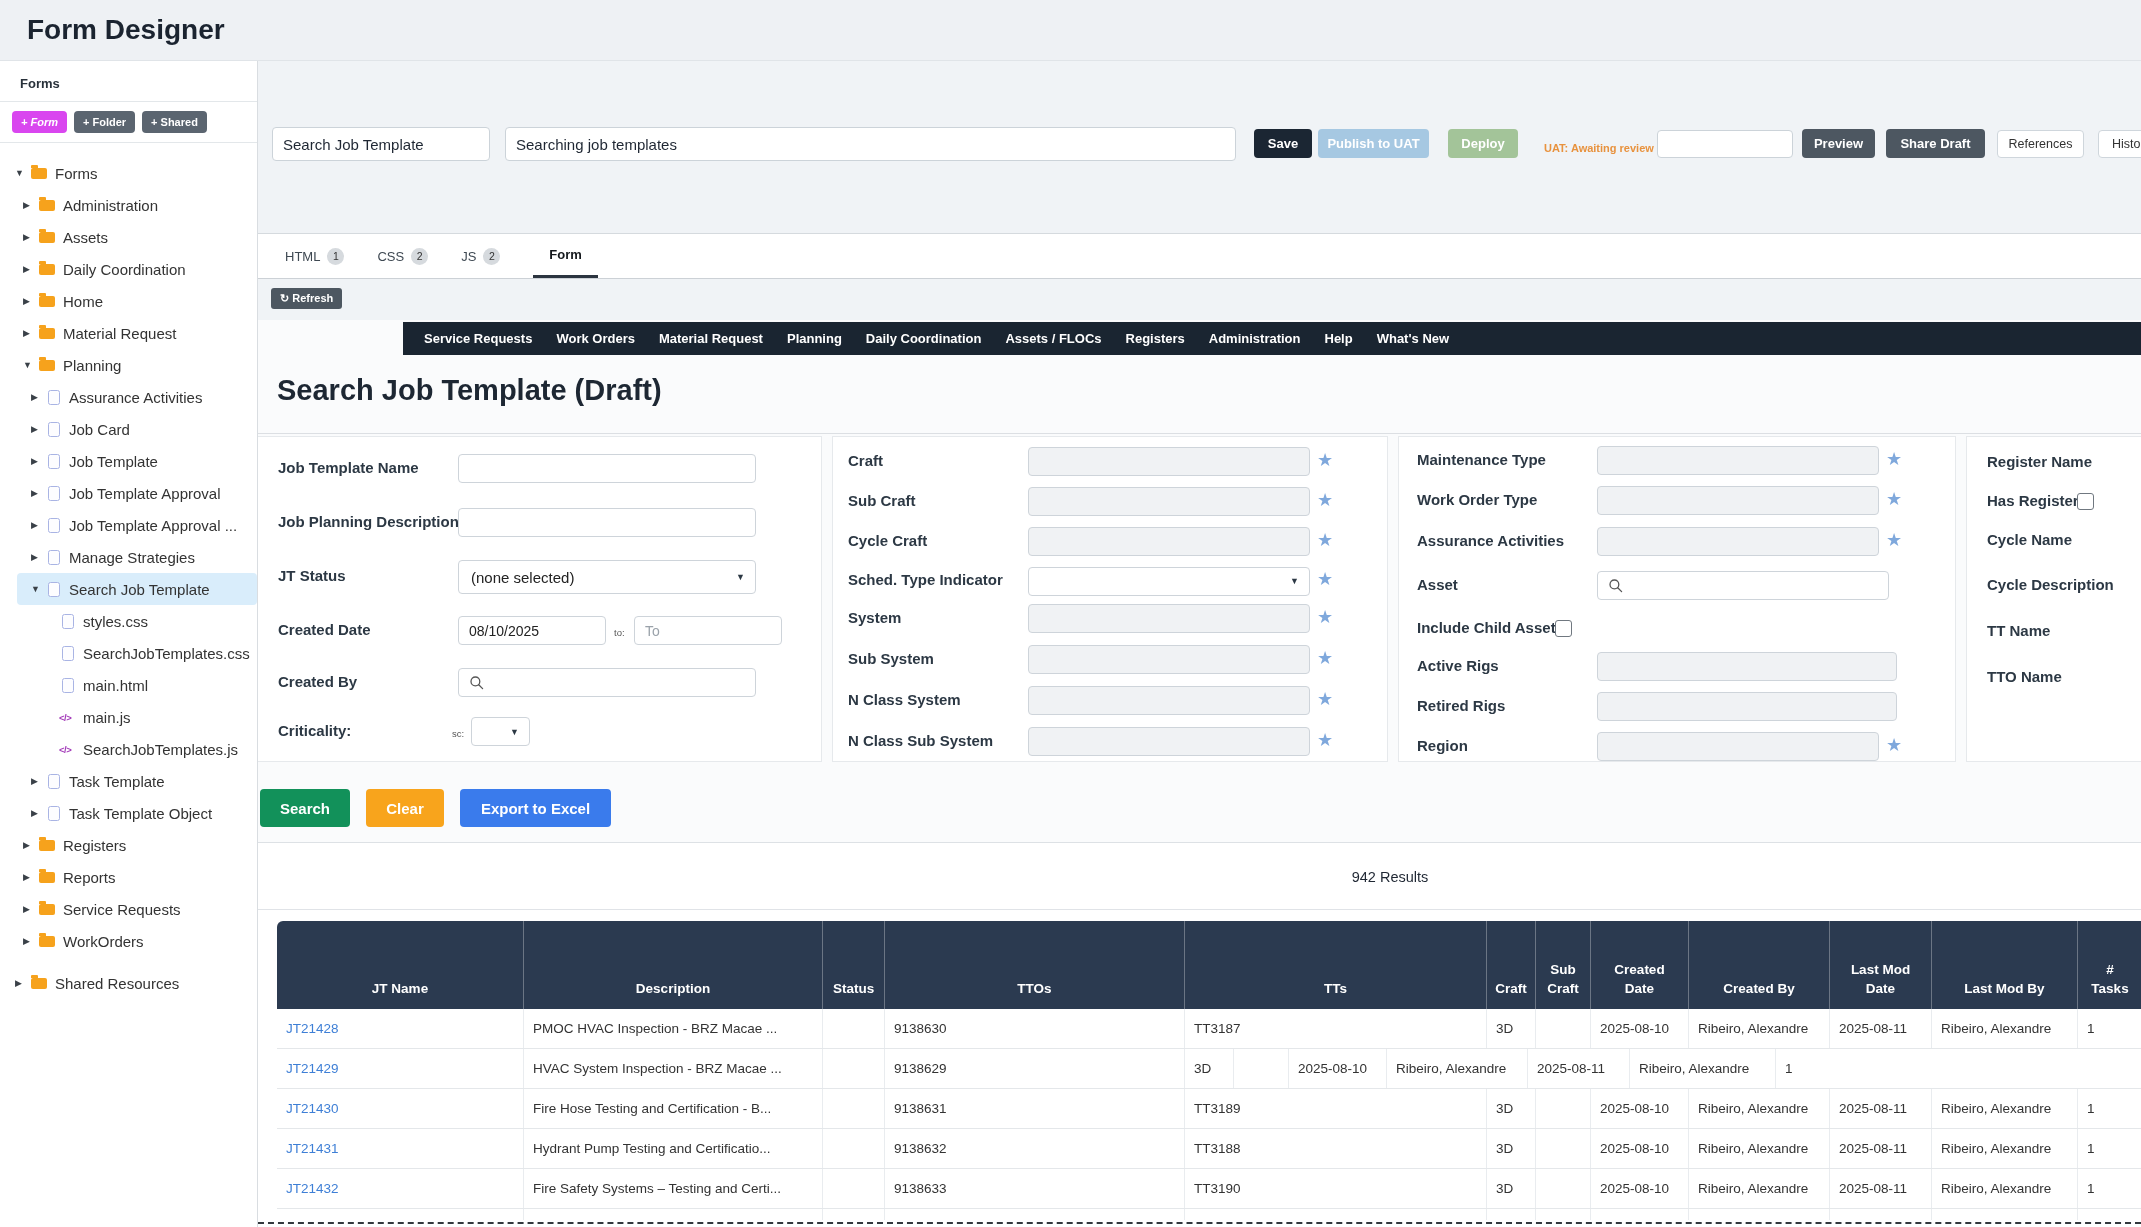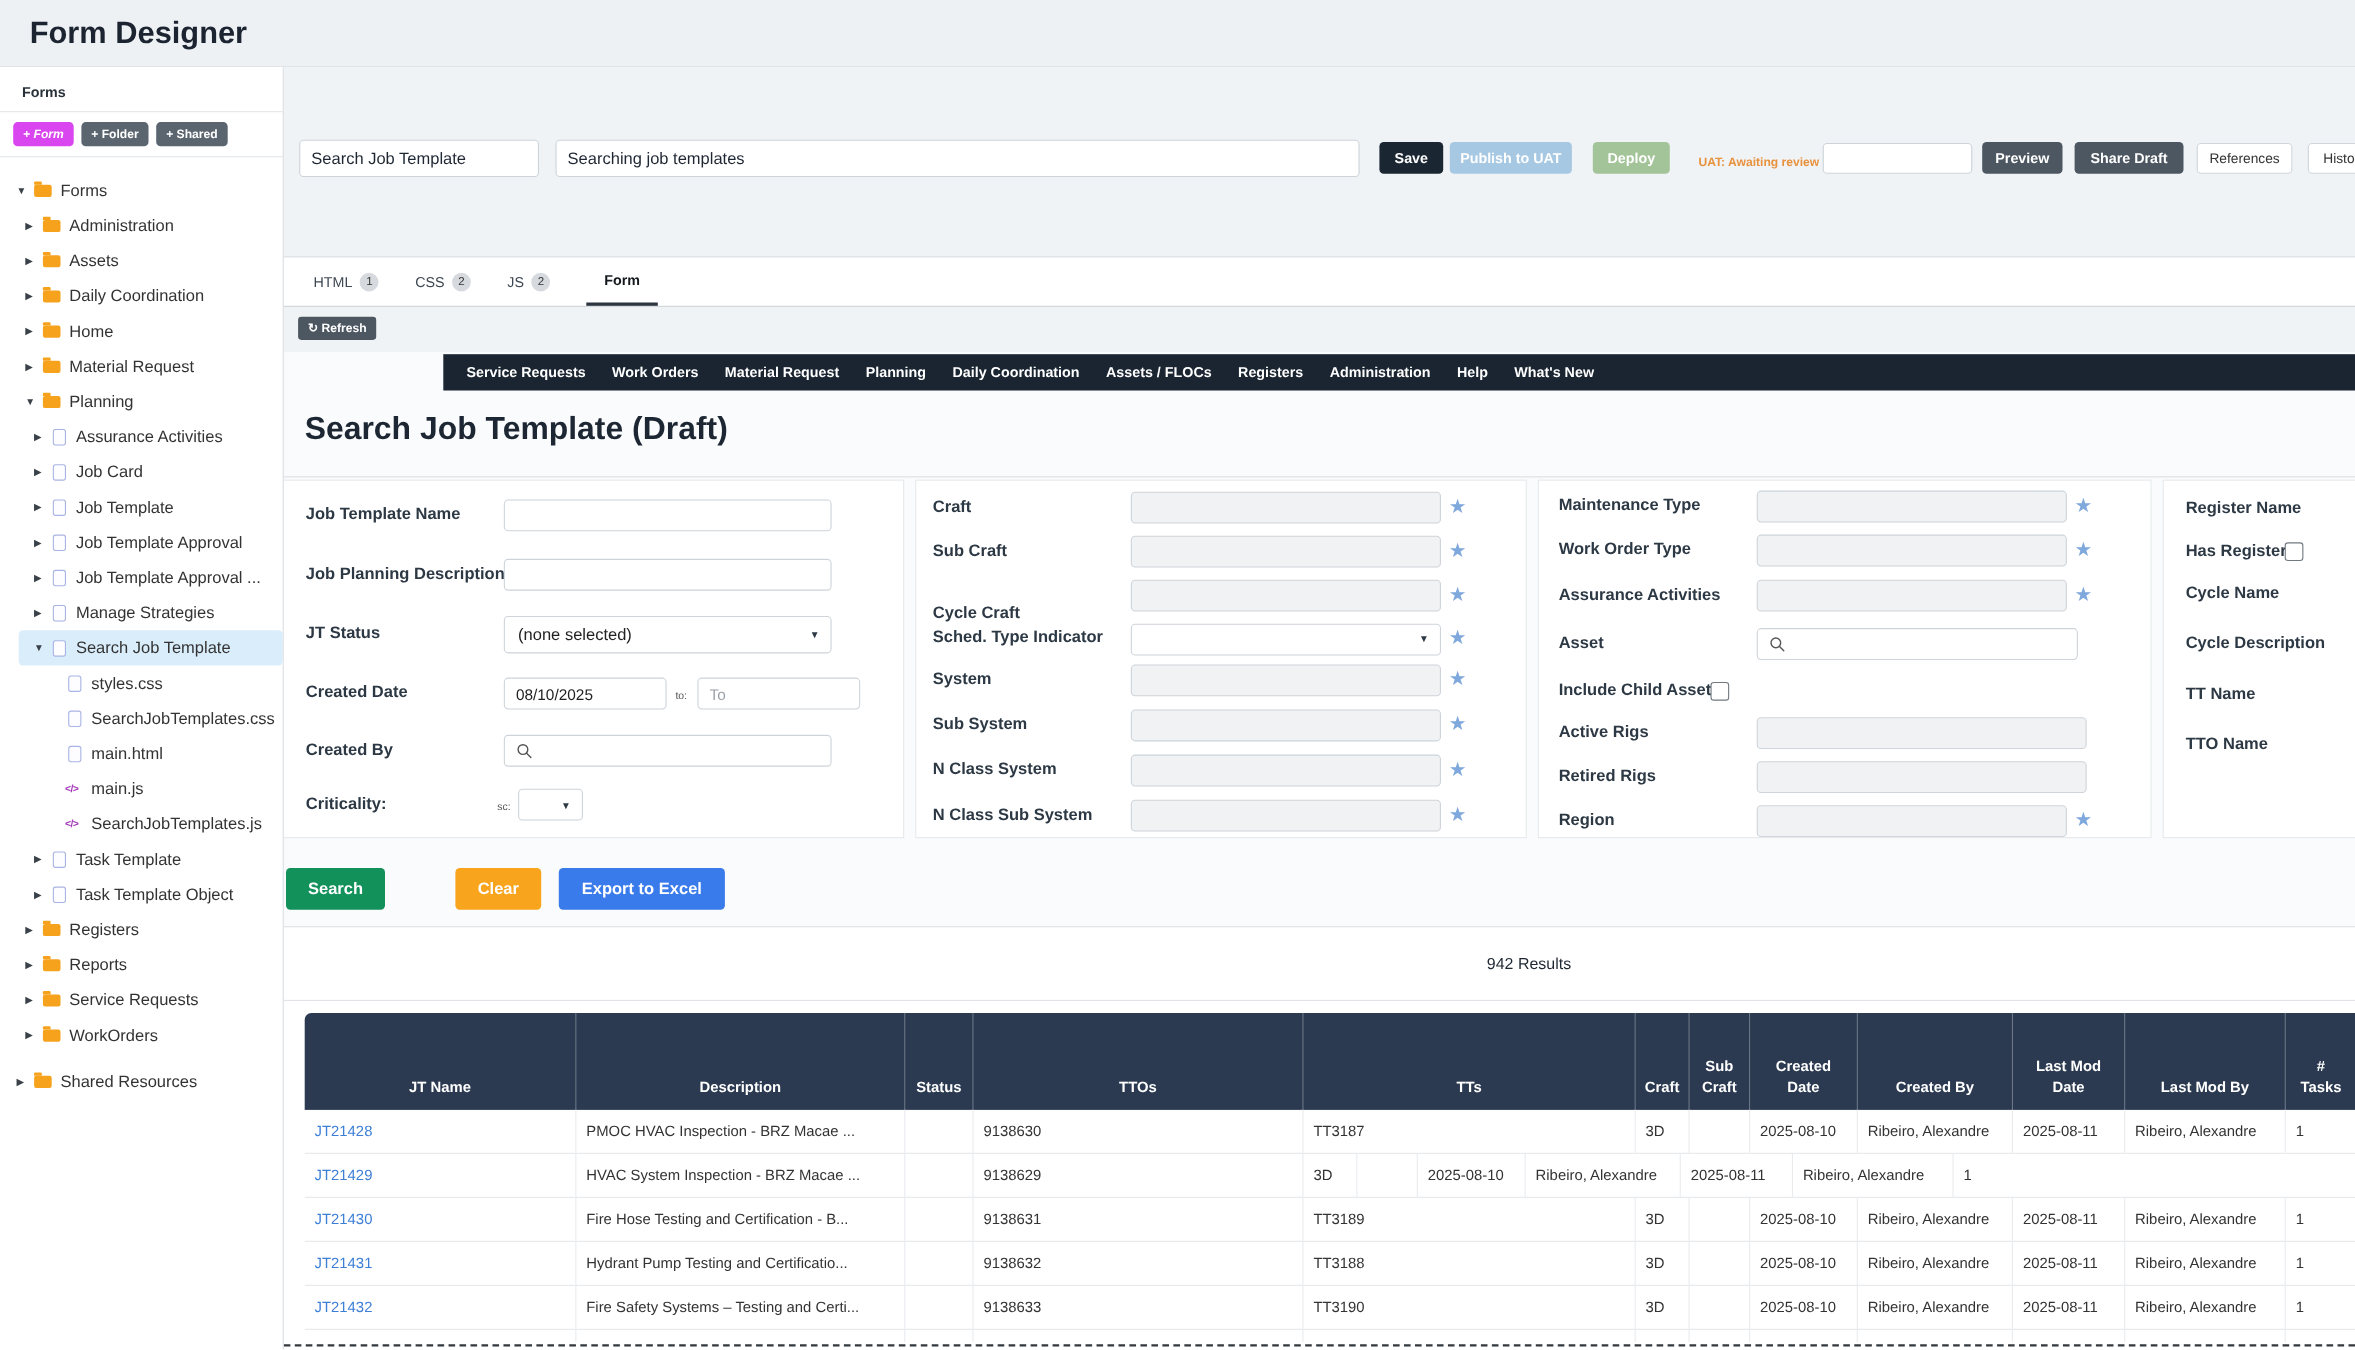--- a/index.html
+++ b/index.html
@@ -320,21 +320,21 @@
               <span class="selcaret">▼</span>
             </div>
           </div>
           <div class="fpanel" style="left: 574px; width: 556px;">
             <div class="flabel" style="left: 15px; top: 15px;">Craft</div>
             <input class="finput disabled" disabled="" style="left: 195px; top: 10px; width: 282px;">
             <span class="fstar" style="left: 484px; top: 14px;">★</span>
             <div class="flabel" style="left: 15px; top: 55px;">Sub Craft</div>
             <input class="finput disabled" disabled="" style="left: 195px; top: 50px; width: 282px;">
             <span class="fstar" style="left: 484px; top: 54px;">★</span>
-            <div class="flabel" style="left: 15px; top: 112px; text-align: center;">Cycle Craft</div>
+            <div class="flabel" style="left: 15px; top: 95px; text-align: center;">Cycle Craft</div>
             <input class="finput disabled" disabled="" style="left: 195px; top: 90px; width: 282px;">
             <span class="fstar" style="left: 484px; top: 94px;">★</span>
             <div class="flabel" style="left: 15px; top: 134px;">Sched. Type Indicator</div>
             <div class="fselect" style="left: 195px; top: 129.5px; height: 29px; width: 282px;">
               <span class="selval"></span>
               <span class="selcaret">▼</span>
             </div>
             <span class="fstar" style="left: 484px; top: 133px;">★</span>
             <div class="flabel" style="left: 15px; top: 172px;">System</div>
             <input class="finput disabled" disabled="" style="left: 195px; top: 167px; width: 282px;">
@@ -383,21 +383,21 @@
             <div class="flabel" style="left: 20px; top: 55px;">Has Register</div>
             <div class="fcheck" style="left: 110px; top: 56px;"></div>
             <div class="flabel" style="left: 20px; top: 94px;">Cycle Name</div>
             <div class="flabel" style="left: 20px; top: 139px;">Cycle Description</div>
             <div class="flabel" style="left: 20px; top: 185px;">TT Name</div>
             <div class="flabel" style="left: 20px; top: 231px;">TTO Name</div>
           </div>
         </div>
       <div class="actionrow" id="actionrow">
           <button class="act-btn" style="width: 90px; background: rgb(18, 145, 90);">Search</button>
-          <button class="act-btn" style="width: 78px; background: rgb(248, 164, 28); margin-left: 48px;">Clear</button>
+          <button class="act-btn" style="width: 78px; background: rgb(248, 164, 28);">Clear</button>
           <button class="act-btn" style="width: 151px; background: rgb(58, 123, 236);">Export to Excel</button>
         </div>
       <div class="results">
         <div class="rescount">942 Results</div>
         <div class="resdiv"></div>
         <div class="rtable" id="rtable" style="width: 1865px;">
             <div class="thead">
               <div class="th" style="width: 247px;">JT Name</div>
               <div class="th" style="width: 299px;">Description</div>
               <div class="th" style="width: 62px;">Status</div>

